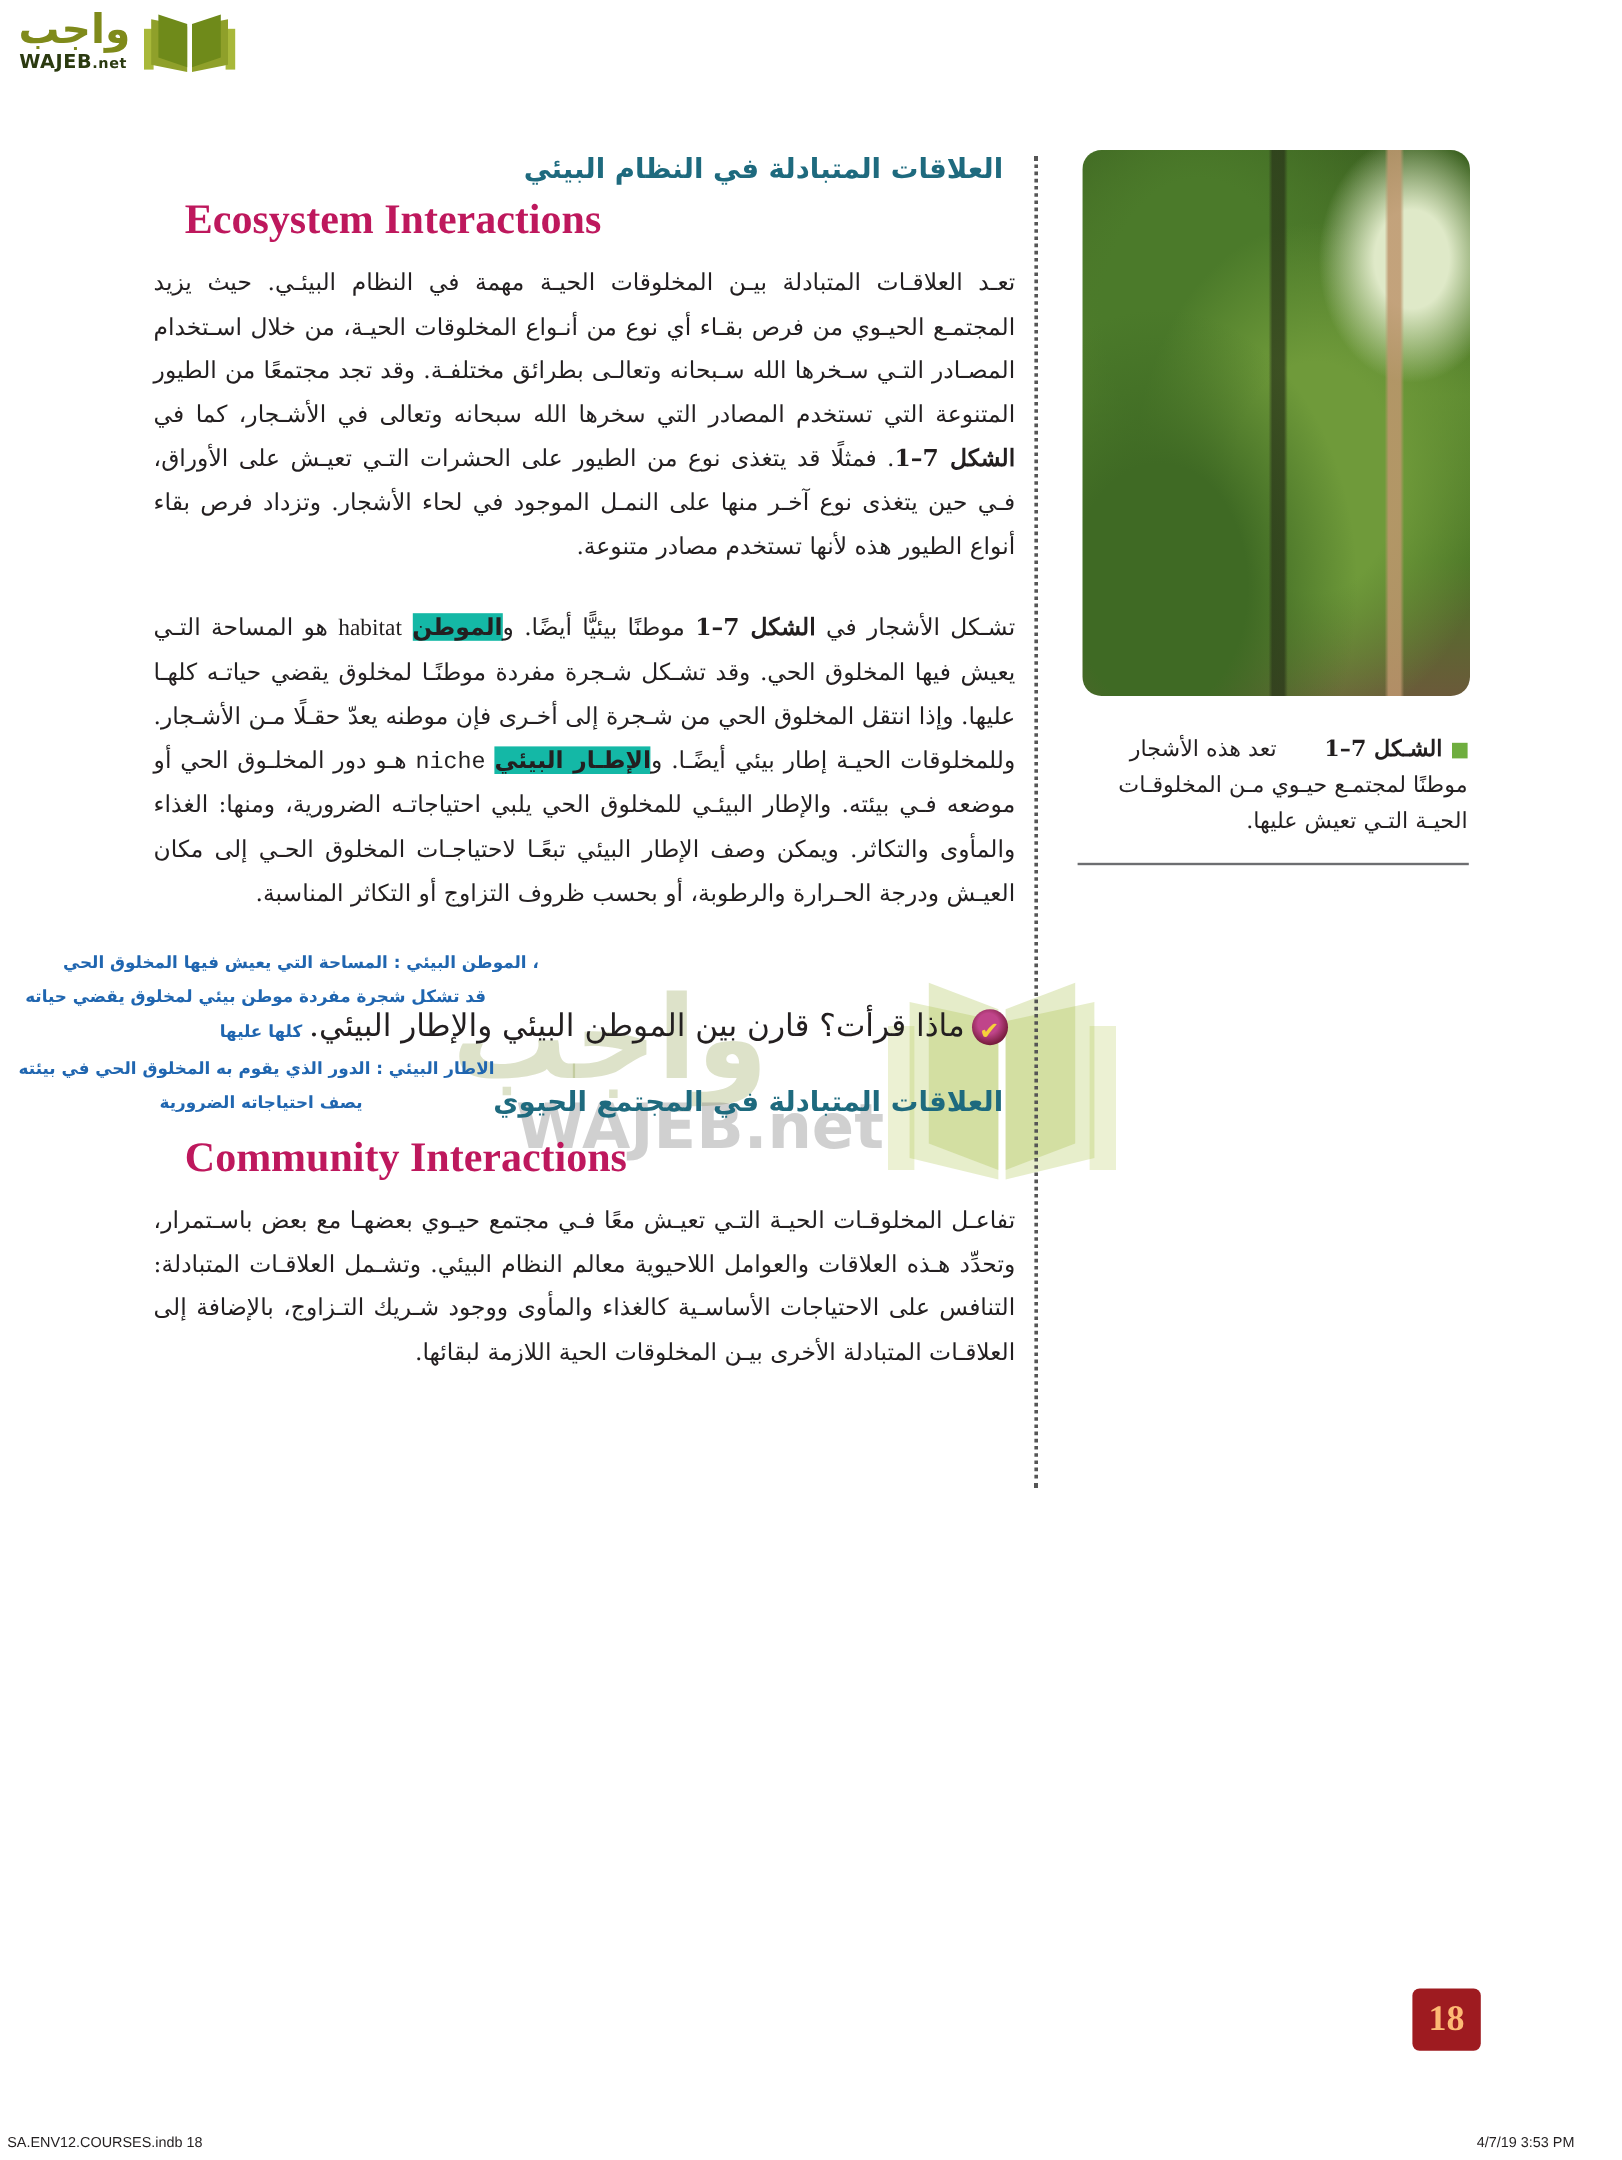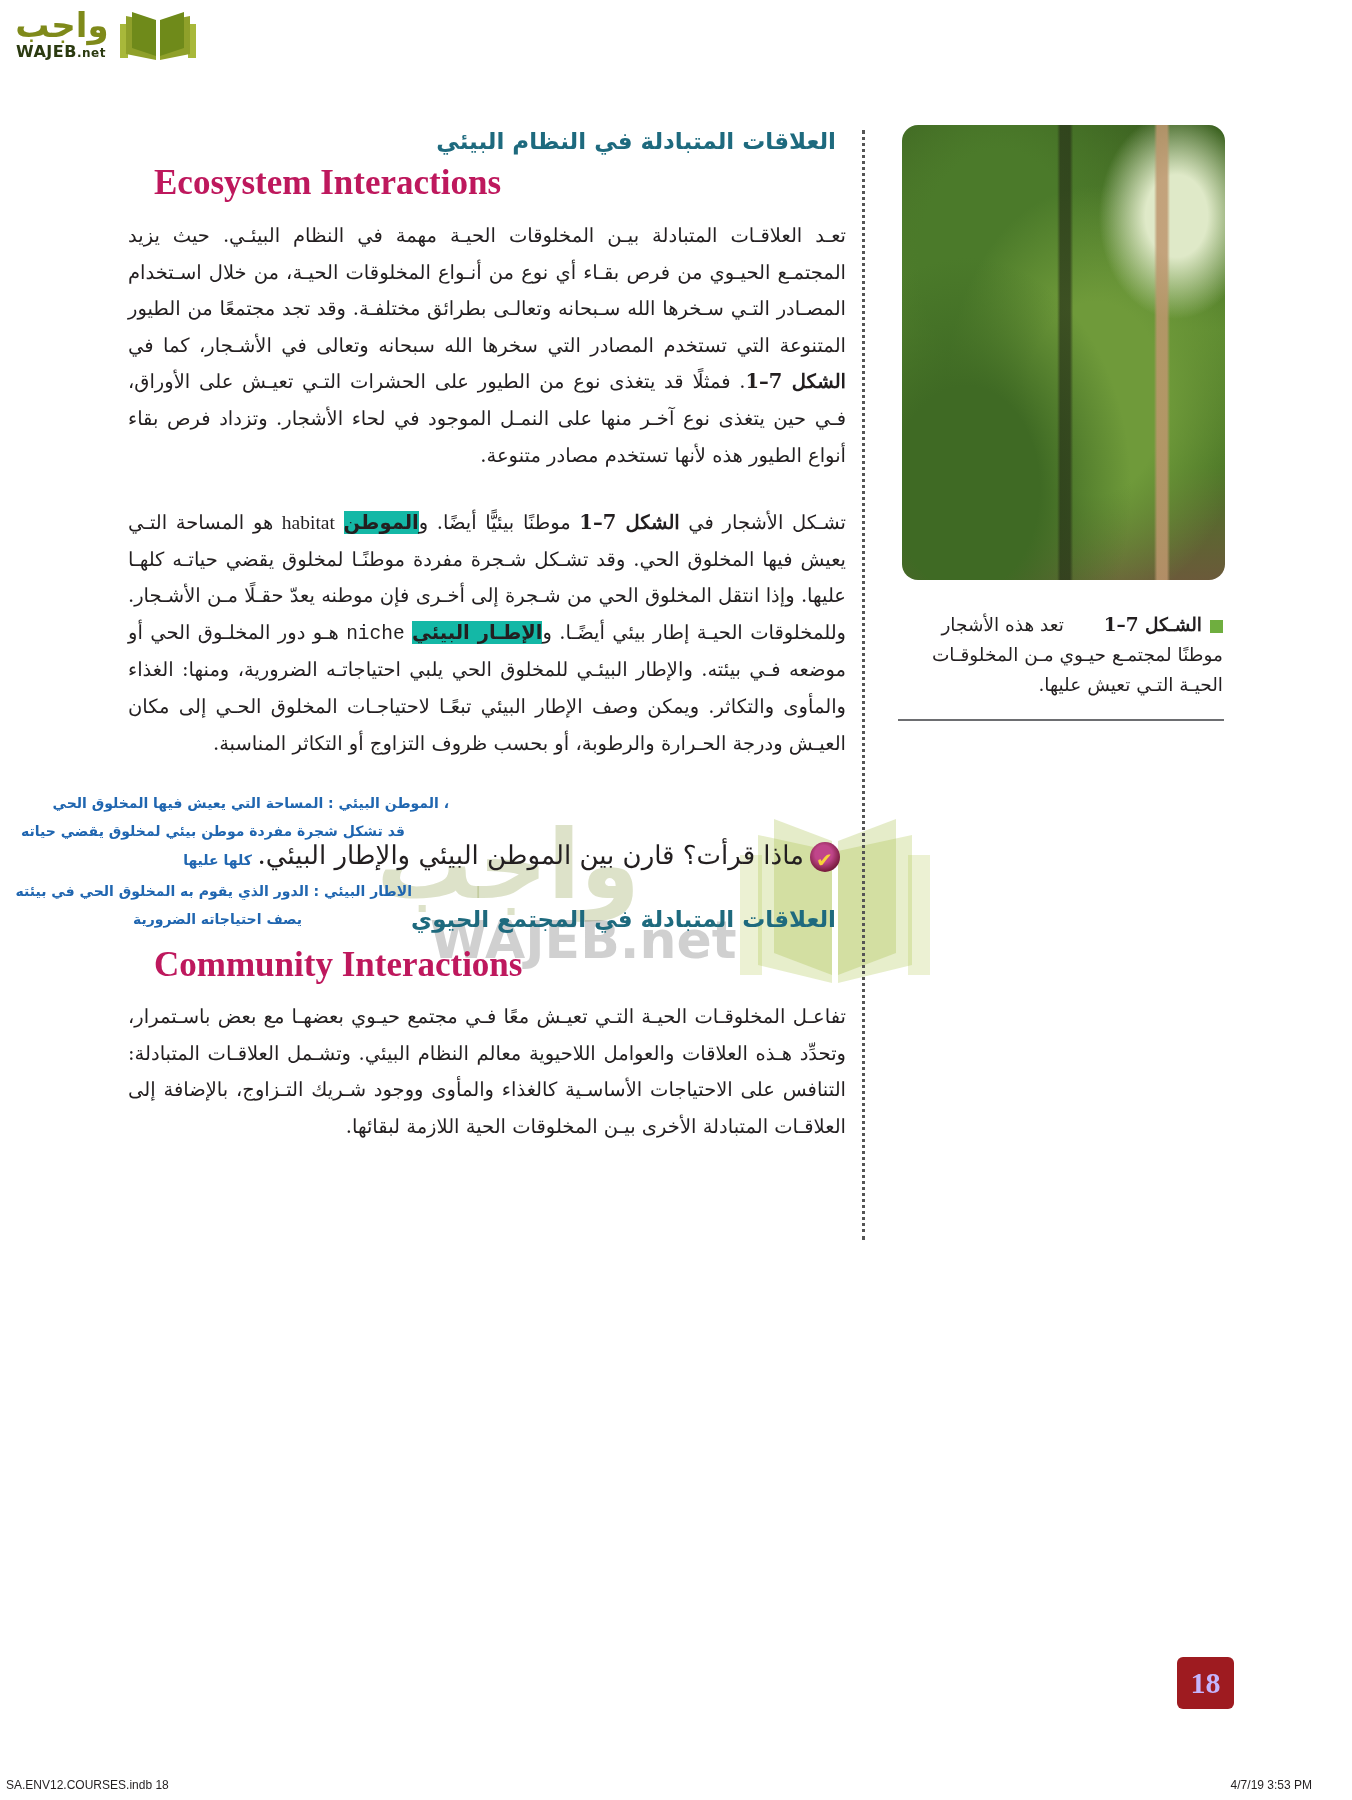--- a/index.html
+++ b/index.html
@@ -66,21 +66,21 @@
     background:radial-gradient(circle at 45% 40%, #c0458a 0 35%, #7a1d3f 70%, #5a1630 100%); position:relative; margin-left:6px; }
   .check-icon::after { content:"✔"; position:absolute; left:6px; top:1px; color:#f6d23a; font-size:20px; font-family:"DejaVu Sans", sans-serif; }
 
   .watermark { left:440px; top:815px; width:490px; height:170px; pointer-events:none; }
   .wm-ar { position:absolute; left:0; top:0; font-family:"DejaVu Sans", sans-serif; font-weight:bold; font-size:96px; color:rgba(120,140,40,0.25); line-height:100px; direction:rtl; width:200px; text-align:center;}
   .wm-en { position:absolute; left:-10px; top:95px; font-family:"DejaVu Sans", sans-serif; font-weight:bold; font-size:52px; color:rgba(120,120,120,0.35); }
   .wm-book { position:absolute; left:300px; top:0px; width:190px; height:170px; }
 
   .page-num {
     left:1177px; top:1657px; width:57px; height:52px; background:#9e1b20; border-radius:6px;
-    color:#c4b5fd; font-family:"Liberation Serif", serif; font-weight:bold; font-size:30px; text-align:center; line-height:52px;
+    color:#fdba74; font-family:"Liberation Serif", serif; font-weight:bold; font-size:30px; text-align:center; line-height:52px;
   }
   .footer { font-family:"Liberation Sans", sans-serif; font-size:12px; color:#231f20; top:1778px; }
 </style>
 </head>
 <body>
 
 <div class="abs logo">
   <div class="logo-ar">واجب</div>
   <div class="logo-en"><span>WAJEB</span><small>.net</small></div>
   <svg class="logo-book" viewBox="0 0 80 52">

